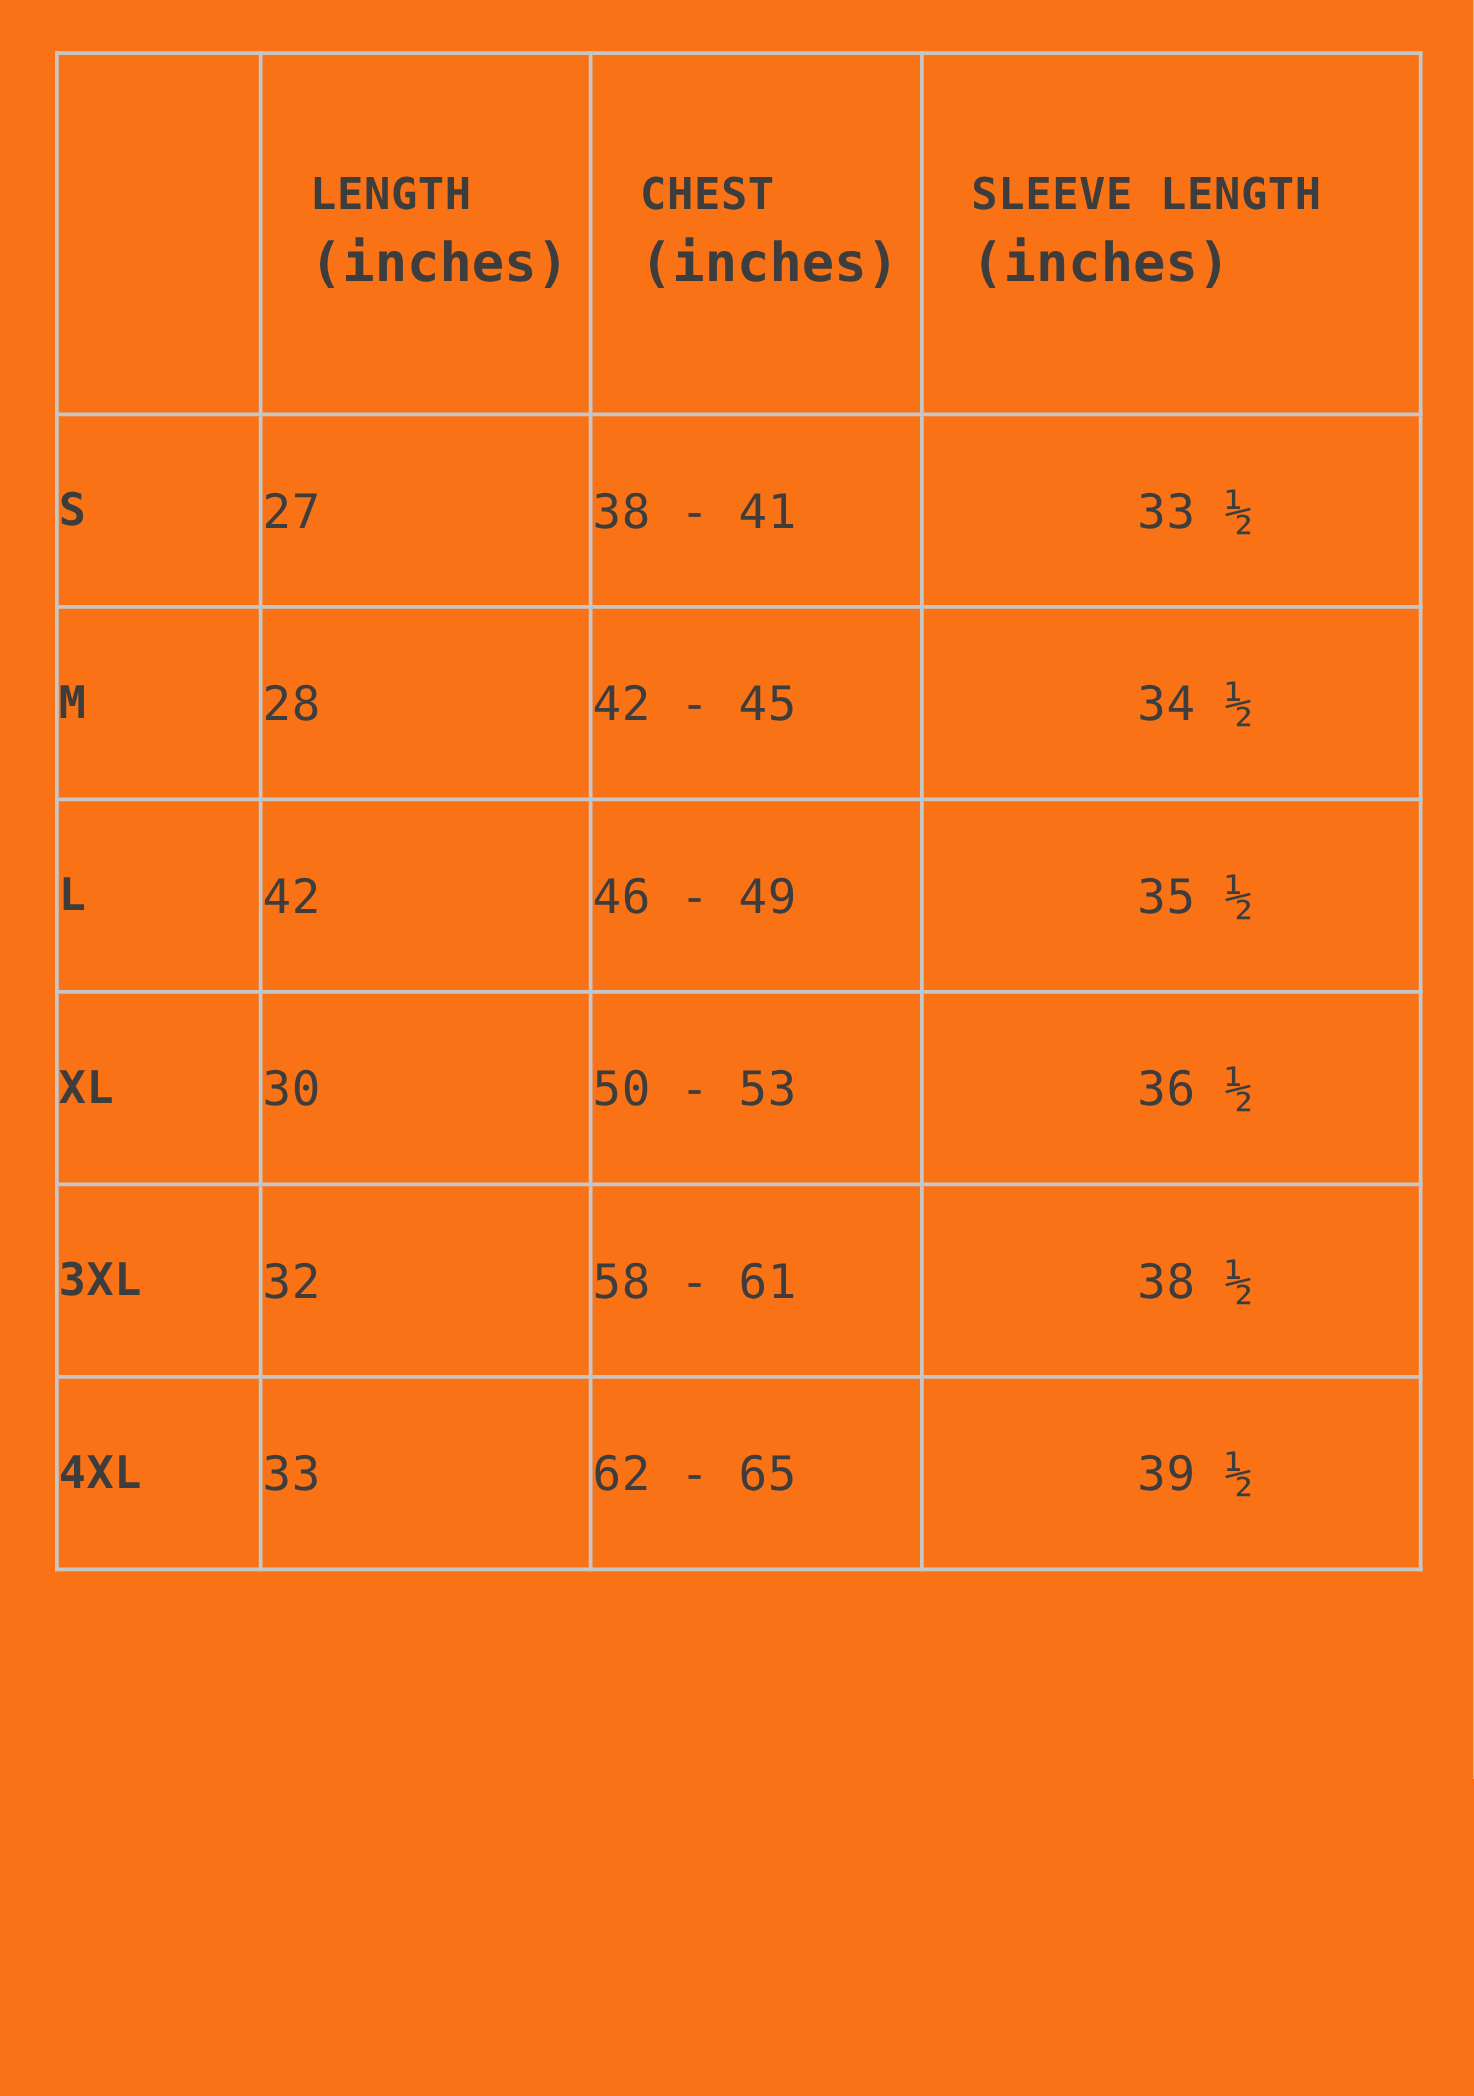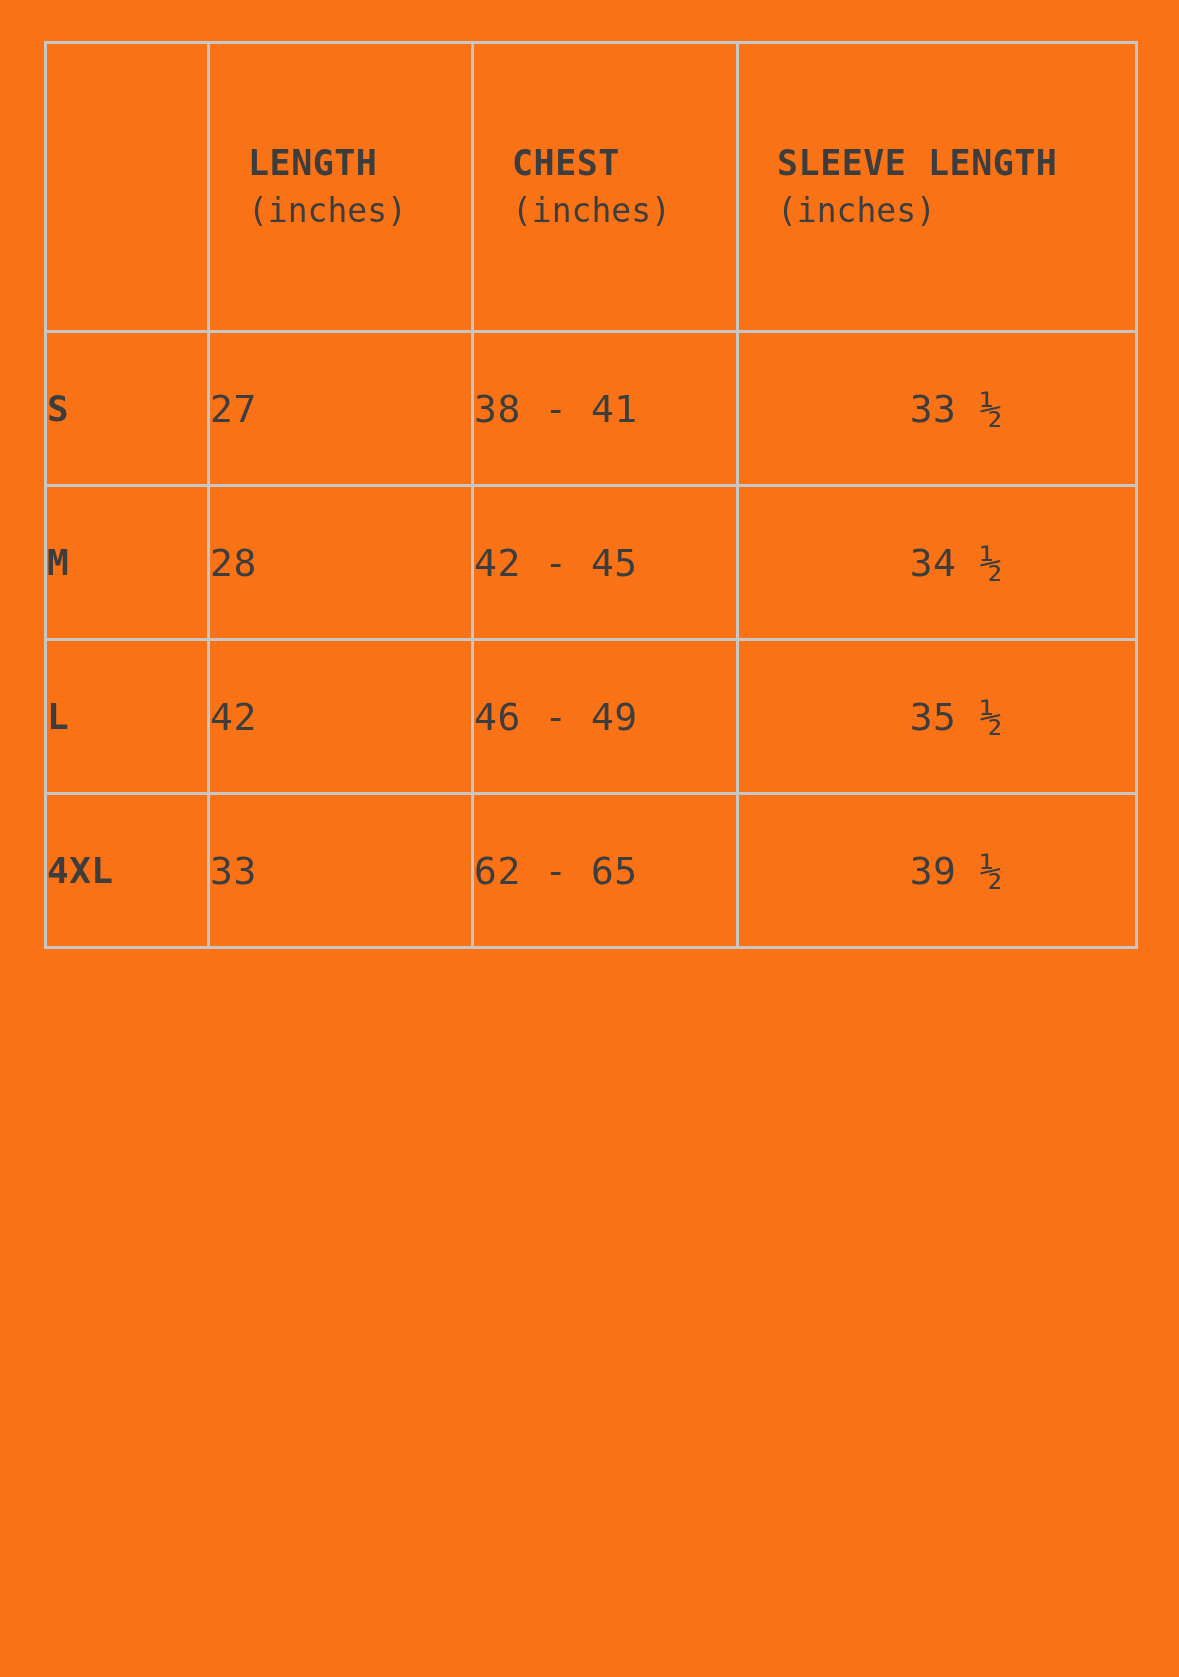--- a/index.html
+++ b/index.html
@@ -59,22 +59,22 @@
   .col-head {
     font-weight: bold;
     font-size: 35px;
     line-height: 1.42;
     letter-spacing: 0.5px;
     text-transform: none;
     white-space: pre-line;
   }
   .col-head .unit {
     display: block;
-    font-weight: normal;
-    font-size: 33px;
+    font-weight: bold;
+    font-size: 43px;
     letter-spacing: 0px;
   }
 
   
   table.size-chart tbody tr {
     height: 151px;
   }
   table.size-chart tbody td {
     height: 151px;
   }
@@ -144,20 +144,32 @@
         <td class="val-cell">42 - 45</td>
         <td class="val-cell sleeve">34 ½</td>
       </tr>
       <tr>
         <td class="size-cell">L</td>
         <td class="val-cell">42</td>
         <td class="val-cell">46 - 49</td>
         <td class="val-cell sleeve">35 ½</td>
       </tr>
       <tr>
+        <td class="size-cell">XL</td>
+        <td class="val-cell">30</td>
+        <td class="val-cell">50 - 53</td>
+        <td class="val-cell sleeve">36 ½</td>
+      </tr>
+      <tr>
+        <td class="size-cell">3XL</td>
+        <td class="val-cell">32</td>
+        <td class="val-cell">58 - 61</td>
+        <td class="val-cell sleeve">38 ½</td>
+      </tr>
+      <tr>
         <td class="size-cell">4XL</td>
         <td class="val-cell">33</td>
         <td class="val-cell">62 - 65</td>
         <td class="val-cell sleeve">39 ½</td>
       </tr>
     </tbody>
   </table>
 
 </div>
 

